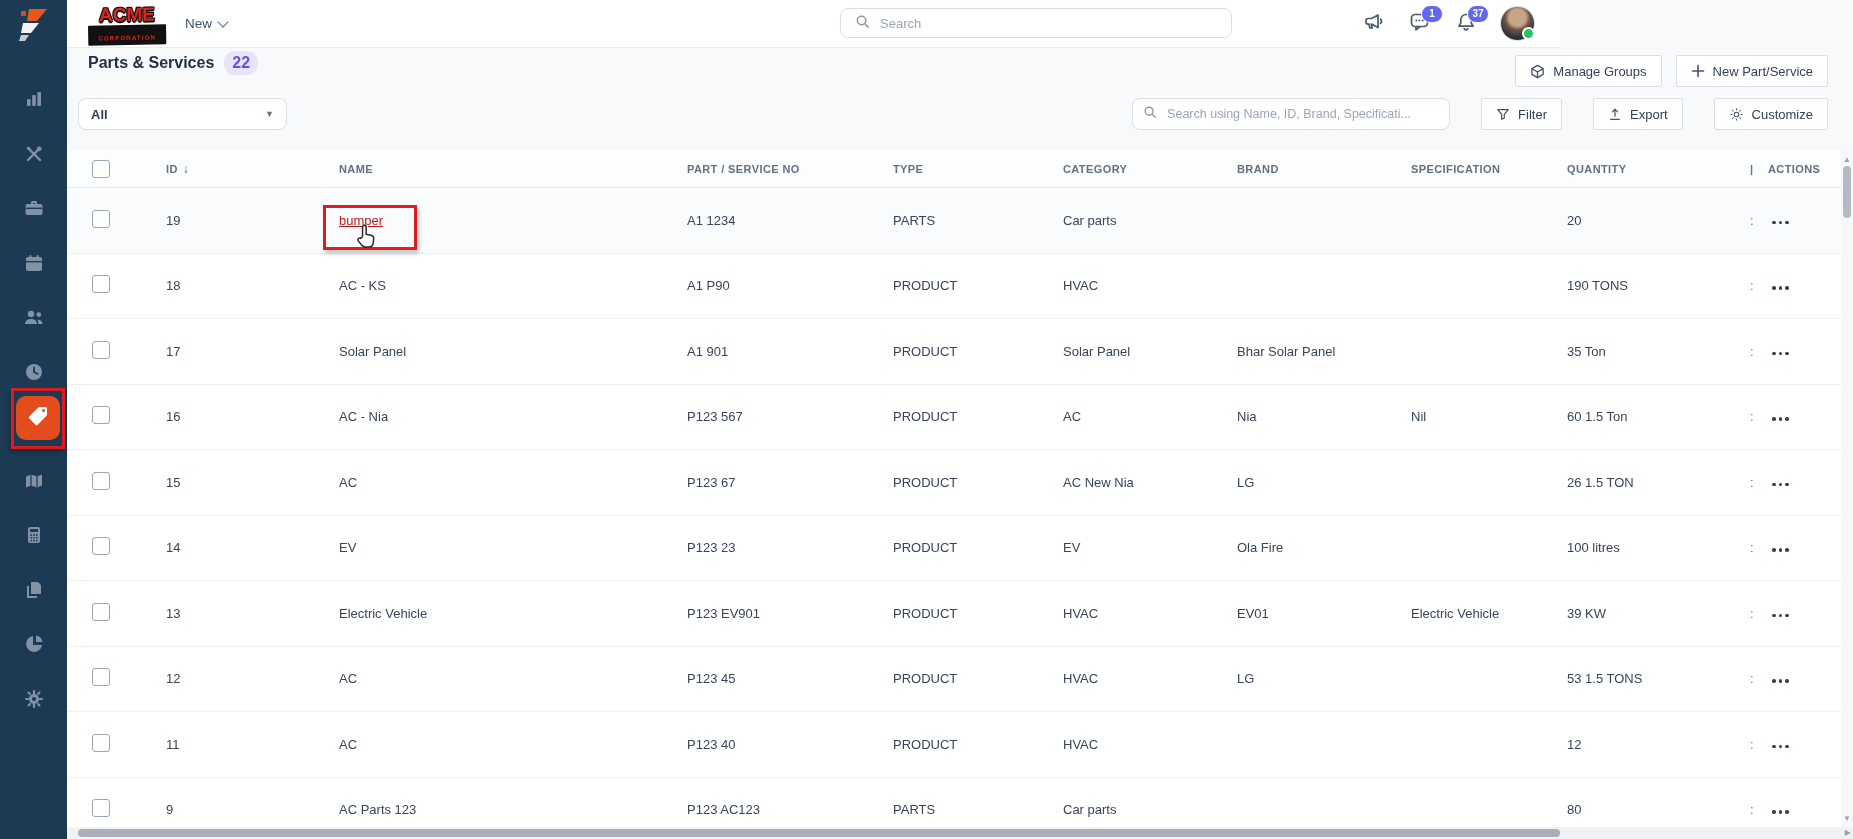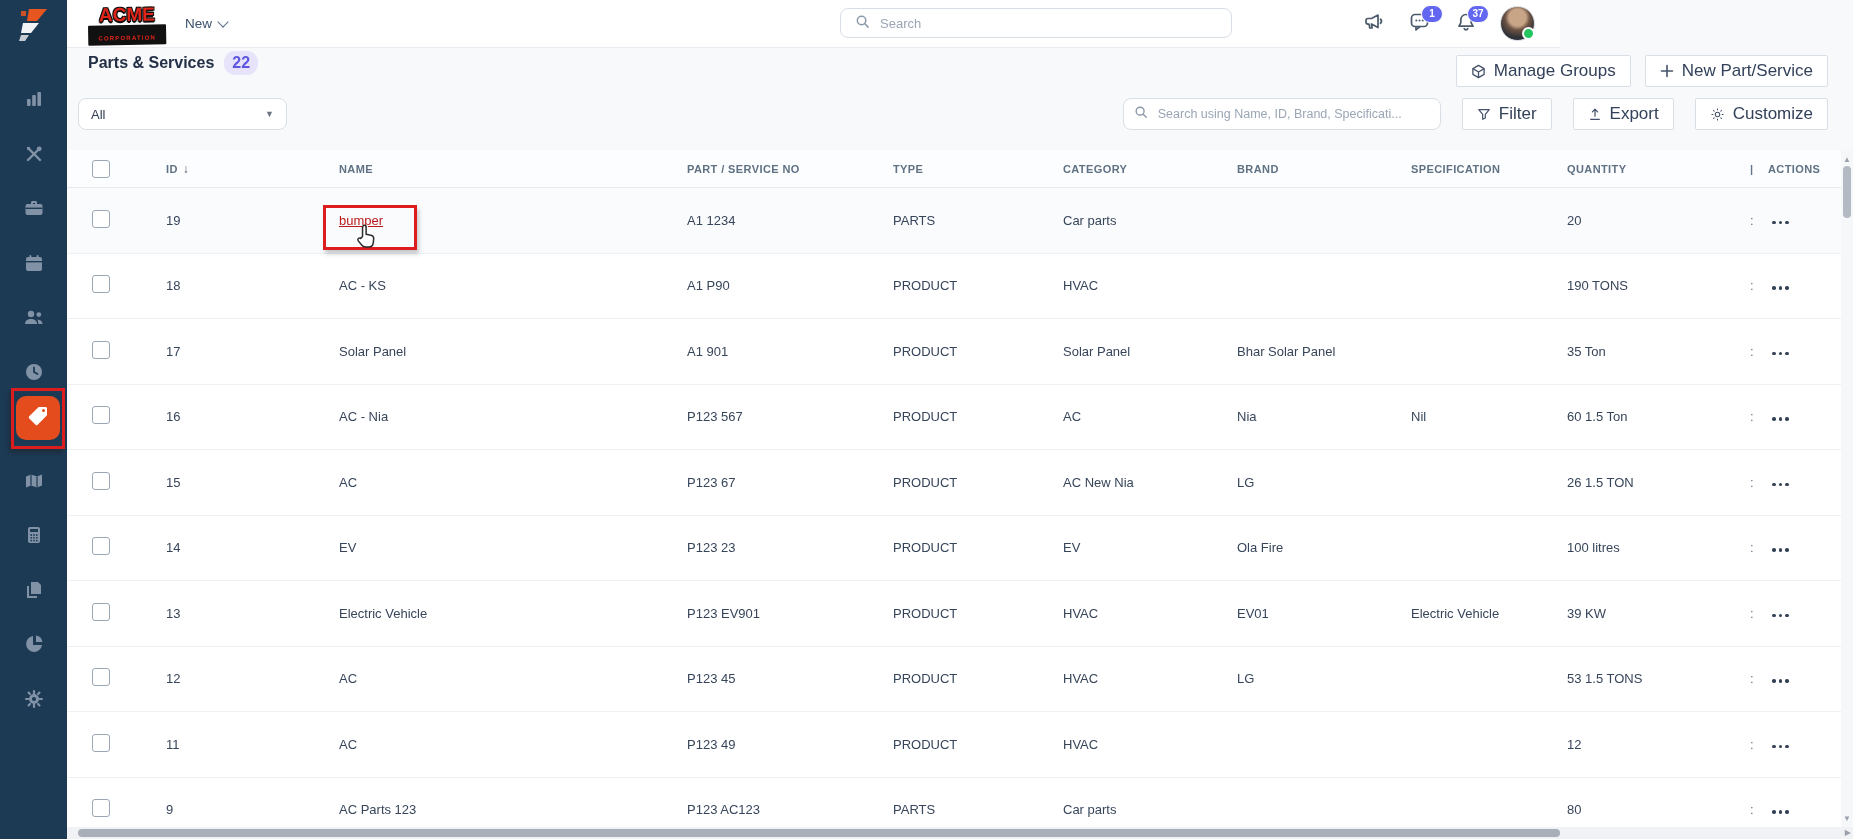--- a/index.html
+++ b/index.html
@@ -31,28 +31,28 @@
   .avatar{position:relative;width:33px;height:33px;border-radius:50%;cursor:pointer;
     background:radial-gradient(circle at 50% 32%, #c9a588 0 30%, #6b5243 45%, #2e3137 72%);border:1px solid #d6dae0;}
   .avatar .dot{position:absolute;right:-1px;bottom:0;width:9px;height:9px;background:#22c55e;border:2px solid #fff;border-radius:50%;}
 
   
   .page-head{position:absolute;left:67px;top:47px;width:1786px;height:44px;}
   .title-wrap{position:absolute;left:21px;top:4px;display:flex;align-items:center;gap:10px;}
   .title{font-size:16px;font-weight:700;color:#243047;}
   .count-pill{background:#e6e3fb;color:#5e55e0;font-size:16px;font-weight:700;border-radius:11px;padding:3px 8px;}
   .head-btns{position:absolute;right:25px;top:8px;display:flex;gap:14px;}
-  .btn{height:32px;background:#fff;border:1px solid #d9dfe7;border-radius:2px;display:flex;align-items:center;gap:8px;padding:0 14px;font-size:17px;color:#33415a;cursor:pointer;box-sizing:border-box;}
+  .btn{height:32px;background:#fff;border:1px solid #d9dfe7;border-radius:2px;display:flex;align-items:center;gap:8px;padding:0 14px;font-size:13px;color:#33415a;cursor:pointer;box-sizing:border-box;}
   .btn svg{display:block;}
 
   
   .filter-row{position:absolute;left:67px;top:91px;width:1786px;height:56px;}
-  .select{position:absolute;left:11px;top:7px;width:209px;height:32px;background:#fff;border:1px solid #d9dfe7;border-radius:8px;display:flex;align-items:center;justify-content:space-between;padding:0 12px;font-size:13px;color:#2f3b50;cursor:pointer;box-sizing:border-box;}
+  .select{position:absolute;left:11px;top:7px;width:209px;height:32px;background:#fff;border:1px solid #d9dfe7;border-radius:8px;display:flex;align-items:center;justify-content:space-between;padding:0 12px;font-size:13px;color:#2f3b50;cursor:pointer;box-sizing:border-box;font-weight:bold;}
   .caret{font-size:9px;color:#6b7684;}
-  .filter-right{position:absolute;right:25px;top:7px;display:flex;gap:21px;align-items:flex-start;}
+  .filter-right{position:absolute;right:25px;top:7px;display:flex;gap:31px;align-items:flex-start;}
   .tbl-search{width:318px;height:32px;background:#fff;border:1px solid #d9dfe7;border-radius:8px;display:flex;align-items:center;gap:8px;padding:0 10px;box-sizing:border-box;}
   .tbl-search input{border:none;outline:none;flex:1;font-size:12.5px;color:#334155;background:transparent;font-family:"Liberation Sans",sans-serif;}
   .tbl-search input::placeholder{color:#9aa6b5;}
 
   
   .table{position:absolute;left:67px;top:150px;width:1774px;height:677px;background:#fff;overflow:hidden;}
   .grid{display:grid;grid-template-columns:74px 173px 348px 206px 170px 174px 174px 156px 183px 18px 73px;align-items:center;padding-left:25px;box-sizing:border-box;}
   .thead{height:38px;border-bottom:1px solid #e6eaef;background:#fcfdfe;}
   .th{font-size:11px;font-weight:700;color:#5f7183;letter-spacing:.4px;display:flex;align-items:center;gap:5px;}
   .sort{font-size:12px;color:#47566b;}
@@ -497,21 +497,21 @@
               <i></i>
               <i></i>
               <i></i>
             </span></div>
     </div>
 
     <div class="grid trow">
       <div class="c"><span class="cb"></span></div>
       <div class="c k-id">11</div>
       <div class="c k-name">AC</div>
-      <div class="c k-part">P123 49</div>
+      <div class="c k-part">P123 40</div>
       <div class="c k-type">PRODUCT</div>
       <div class="c k-category">HVAC</div>
       <div class="c k-brand"></div>
       <div class="c k-spec"></div>
       <div class="c k-qty">12</div>
       <div class="c sliver k-clipped">:</div>
       <div class="c"><span class="dots">
               <i></i>
               <i></i>
               <i></i>

